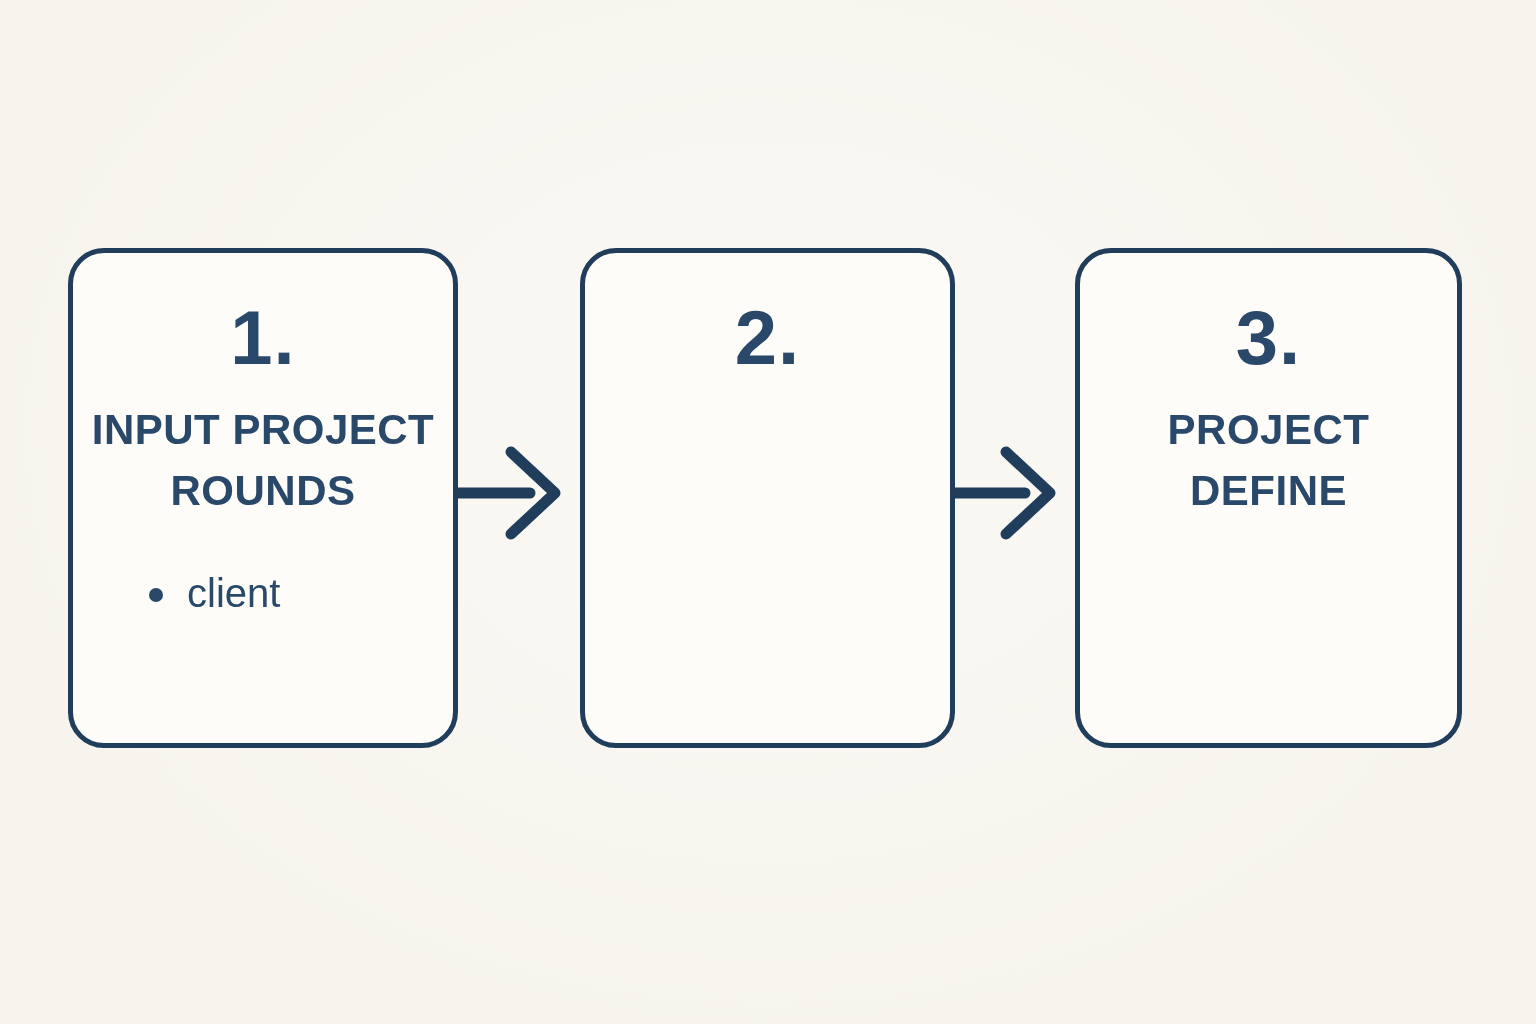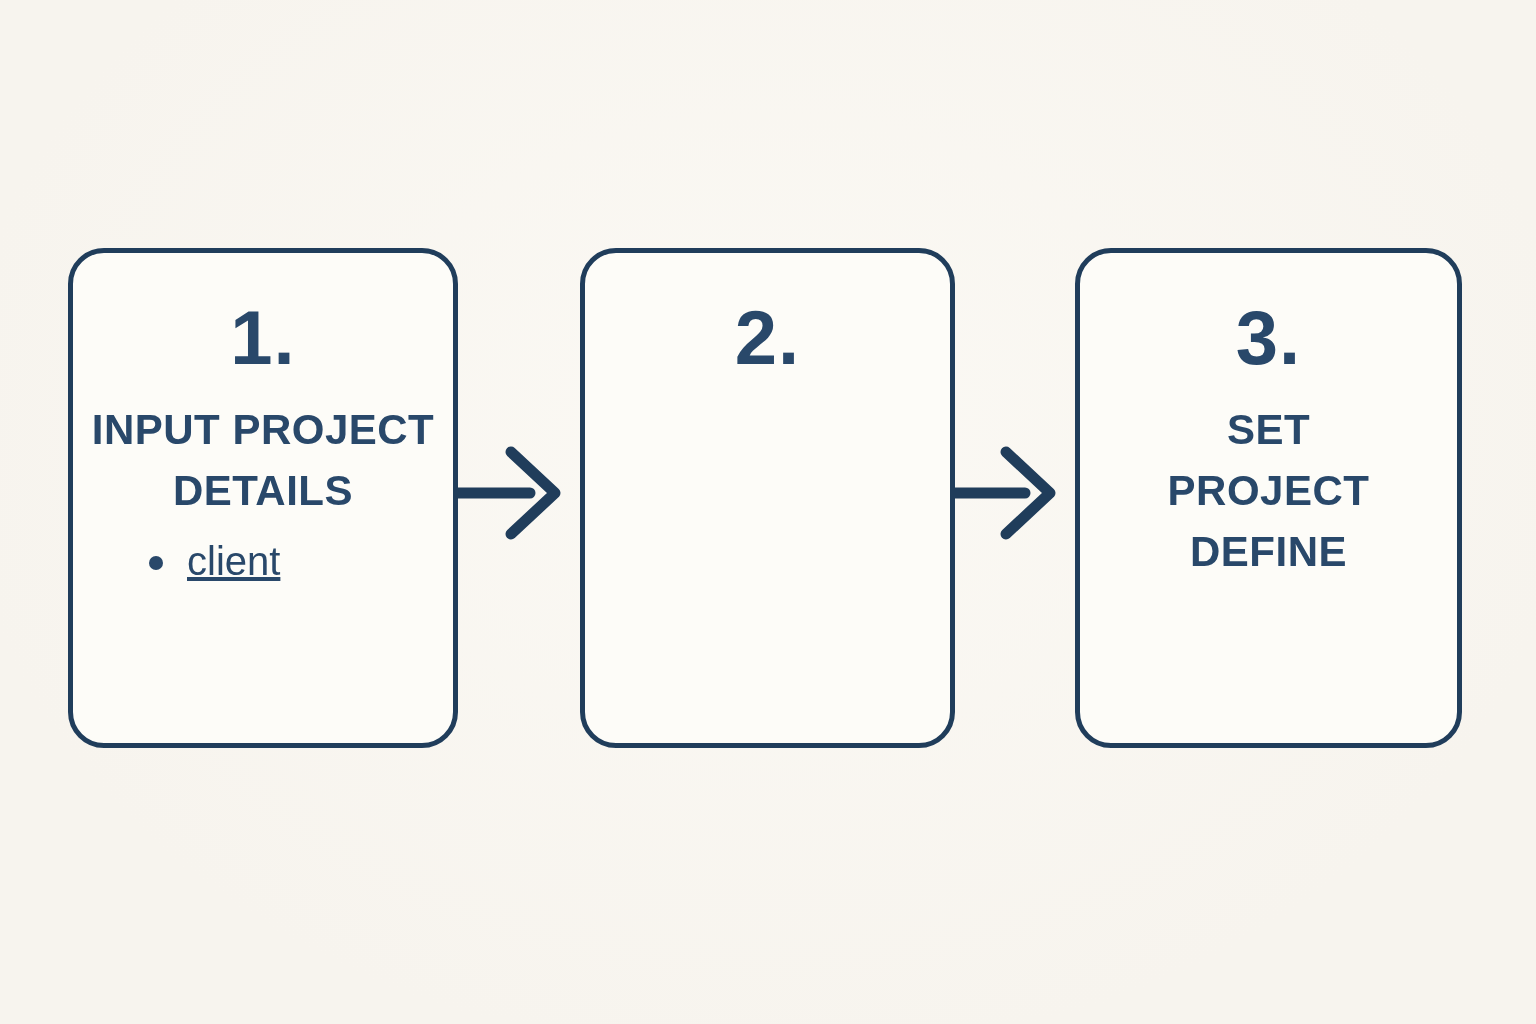--- a/index.html
+++ b/index.html
@@ -48,26 +48,25 @@
     margin-top: 22px;
     font-size: 42px;
     font-weight: bold;
     line-height: 61px;
     text-align: center;
     letter-spacing: 0.5px;
   }
   .step-bullets {
     list-style: none;
     align-self: stretch;
-    margin-top: 16px;
+    margin-top: 48px;
     padding-left: 20%;
     display: flex;
     flex-direction: column;
     gap: 20px;
-    text-decoration: underline;
   }
   .bullet-item {
     display: flex;
     align-items: center;
     gap: 24px;
     font-size: 40px;
     line-height: 48px;
     font-weight: 400;
   }
   .bullet-dot {
@@ -88,21 +87,21 @@
 </style>
 </head>
 <body>
 
 <div class="canvas">
 
   <div class="step-card card-1">
     <div class="step-number">1.</div>
     <div class="step-title">
       <div>INPUT PROJECT</div>
-      <div>DETAILS</div>
+      <div>ROUNDS</div>
     </div>
     <ul class="step-bullets">
       <li class="bullet-item">
         <span class="bullet-dot"></span>
         <span>client</span>
       </li>
     </ul>
   </div>
 
   <svg class="flow-arrow arrow-1" width="124" height="112" viewBox="0 0 124 112" fill="none">
@@ -117,19 +116,18 @@
   </div>
 
   <svg class="flow-arrow arrow-2" width="124" height="112" viewBox="0 0 124 112" fill="none">
     <line x1="0" y1="57" x2="74" y2="57" stroke="currentColor" stroke-width="11" stroke-linecap="round"></line>
     <polyline points="55,16 99,57 55,98" stroke="currentColor" stroke-width="11" stroke-linecap="round" stroke-linejoin="round" fill="none"></polyline>
   </svg>
 
   <div class="step-card card-3">
     <div class="step-number">3.</div>
     <div class="step-title">
-      <div>SET</div>
       <div>PROJECT</div>
       <div>DEFINE</div>
     </div>
   </div>
 
 </div>
 
 </body></html>

